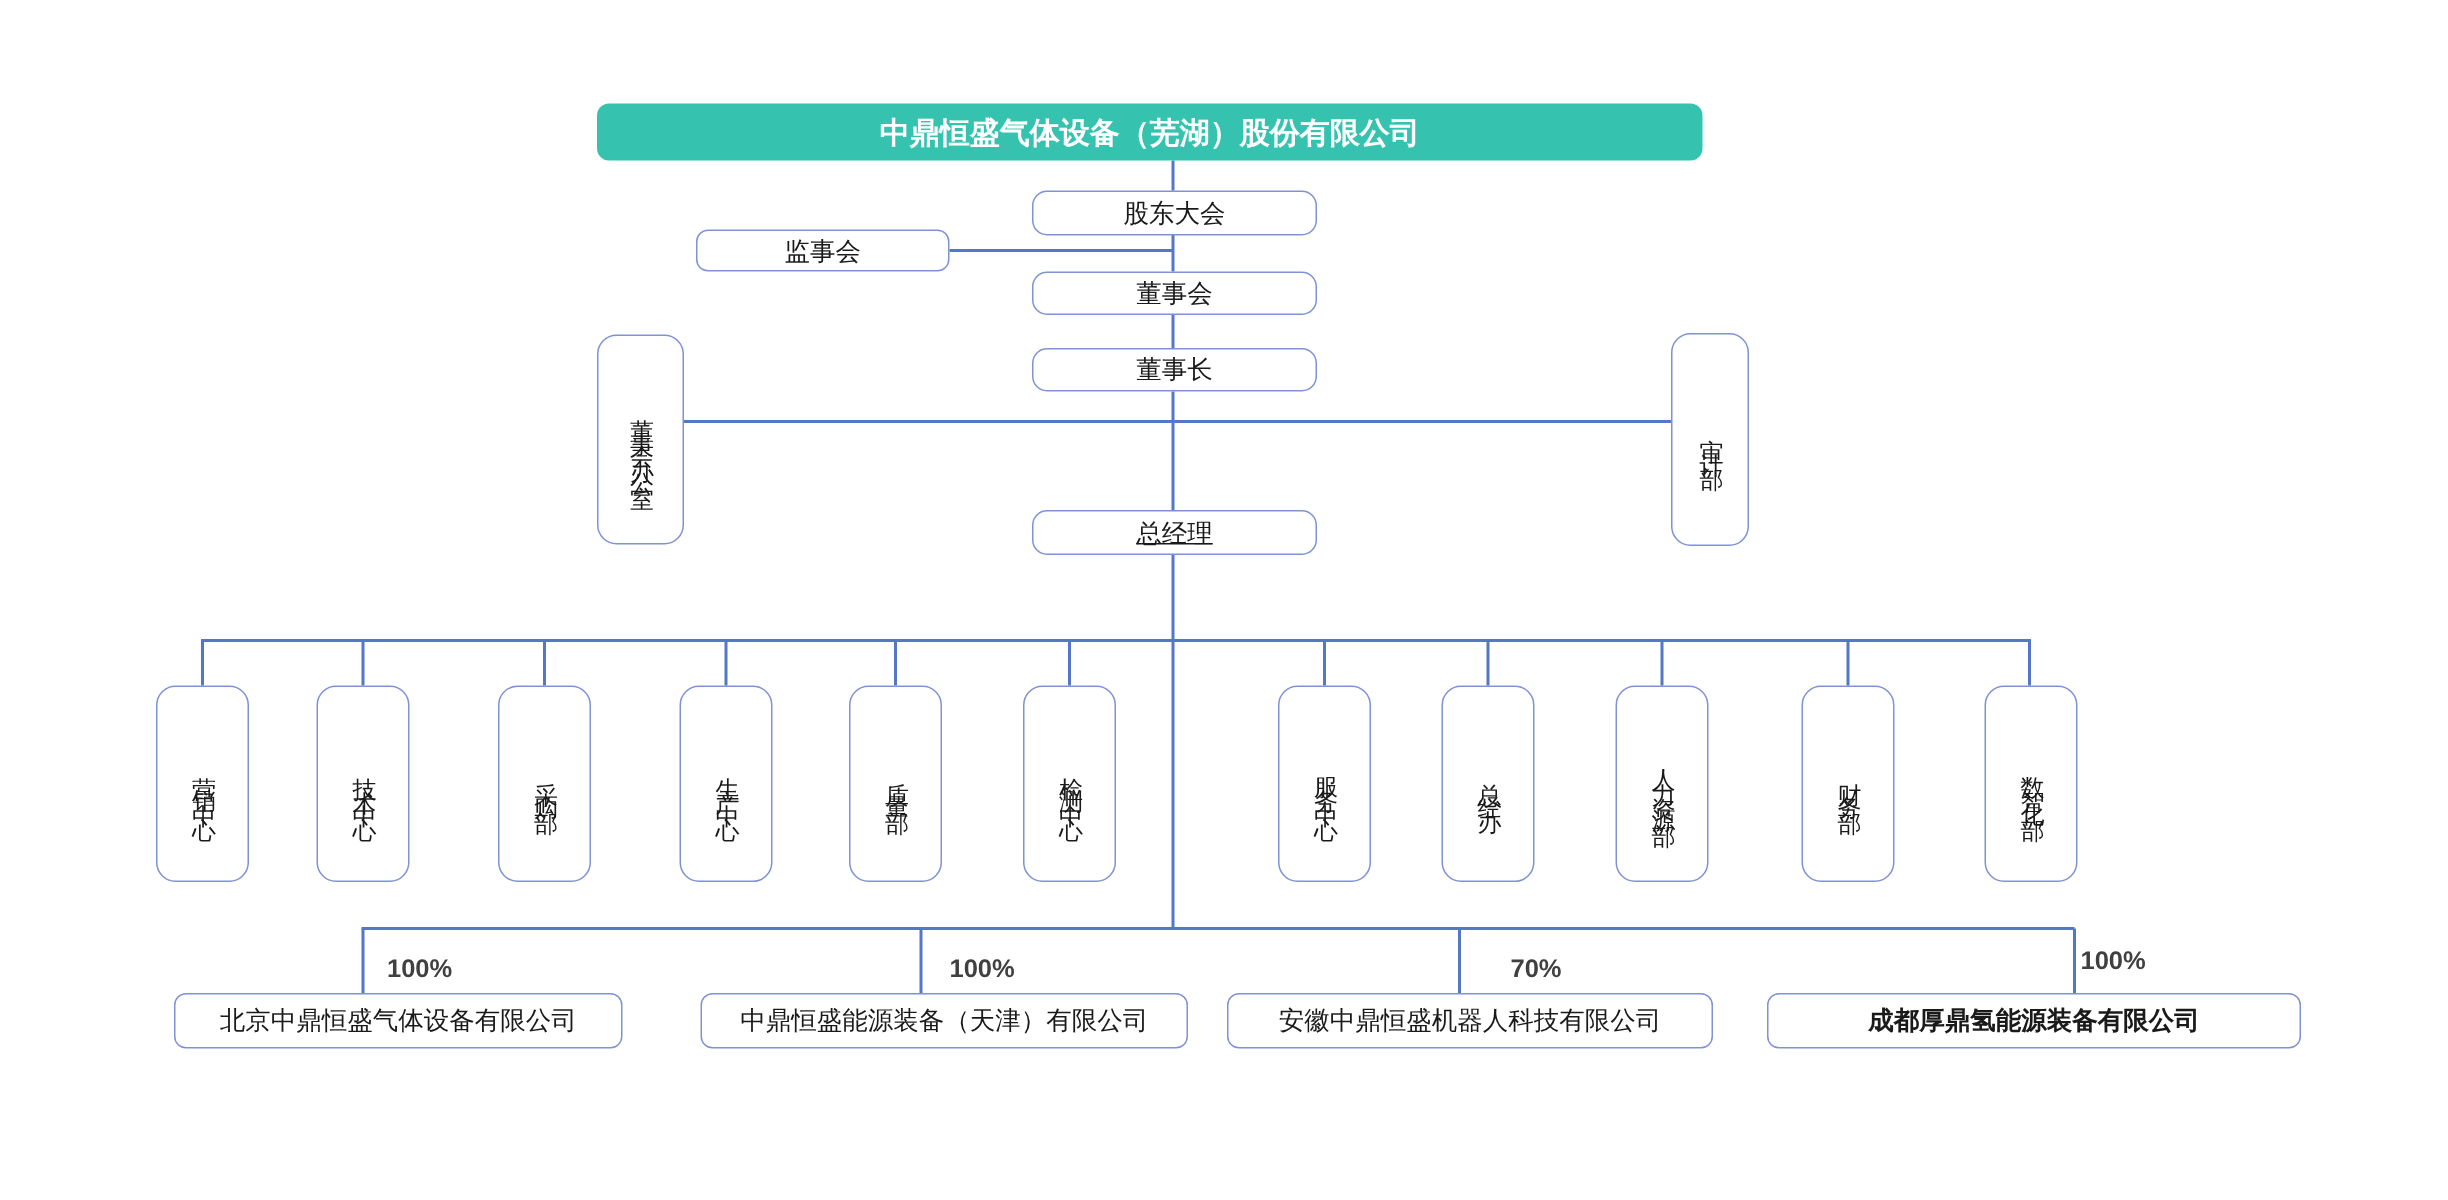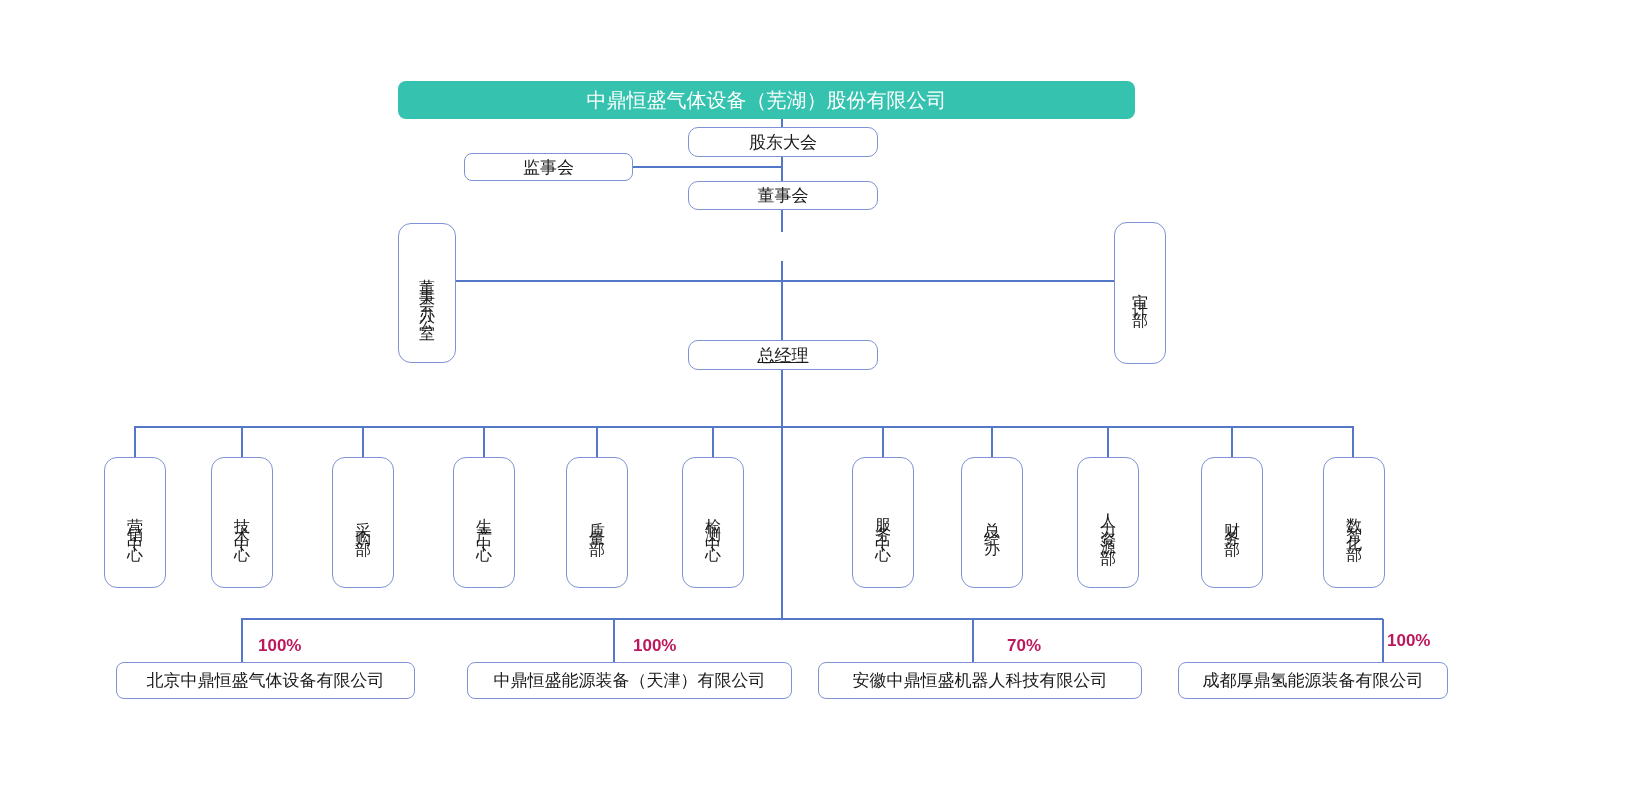--- a/index.html
+++ b/index.html
@@ -24,25 +24,25 @@
   .v-node span {
     writing-mode:vertical-lr; text-orientation:upright;
     letter-spacing:9px; font-size:16px; line-height:1;
   }
   .dept { top:457px; width:62px; height:131px; }
   .sub  { top:662px; height:37px; border-radius:8px; font-size:17px; }
   
   .title-bar {
     position:absolute; left:398px; top:69px; width:737px; height:38px;
     background:#35c3b0; border-radius:8px; border:none;
-    color:#ffffff; font-weight:normal; font-size:20px;
-    display:flex; align-items:center; justify-content:center;margin-top:12px;
+    color:#ffffff; font-weight:bold; font-size:20px;
+    display:flex; align-items:center; justify-content:center;
   }
   
-  .pct { position:absolute; font-weight:bold; font-size:17px; color:#be185d; }
+  .pct { position:absolute; font-weight:bold; font-size:17px; color:#404040; }
 </style>
 </head>
 <body>
 
 <div class="canvas">
 
   <div class="vline" style="left:781px; top:107px; height:20px;"></div>
   <div class="vline" style="left:781px; top:156px; height:25px;"></div>
   <div class="vline" style="left:781px; top:210px; height:22px;"></div>
   <div class="vline" style="left:781px; top:261px; height:79px;"></div>
@@ -76,20 +76,23 @@
   </div>
 
   <div class="node node-wide" style="top:127px;">
     <span>股东大会</span>
   </div>
   <div class="node" style="left:464px; top:153px; width:169px; height:28px;">
     <span>监事会</span>
   </div>
   <div class="node node-wide" style="top:181px; height:29px;">
     <span>董事会</span>
+  </div>
+  <div class="node node-wide" style="top:232px; height:29px;">
+    <span>董事长</span>
   </div>
   <div class="node v-node" style="left:398px; top:223px; width:58px; height:140px;">
     <span>董事会办公室</span>
   </div>
   <div class="node v-node" style="left:1114px; top:222px; width:52px; height:142px;">
     <span>审计部</span>
   </div>
   <div class="node node-wide" style="top:340px;text-decoration:underline;">
     <span>总经理</span>
   </div>
@@ -135,17 +138,17 @@
 
   <div class="node sub" style="left:116px; width:299px;">
     <span>北京中鼎恒盛气体设备有限公司</span>
   </div>
   <div class="node sub" style="left:467px; width:325px;">
     <span>中鼎恒盛能源装备（天津）有限公司</span>
   </div>
   <div class="node sub" style="left:818px; width:324px;">
     <span>安徽中鼎恒盛机器人科技有限公司</span>
   </div>
-  <div class="node sub" style="left:1178px; width:270px;">
+  <div class="node sub" style="left:1178px; width:356px;font-weight:bold;">
     <span>成都厚鼎氢能源装备有限公司</span>
   </div>
 
 </div>
 
 </body></html>

